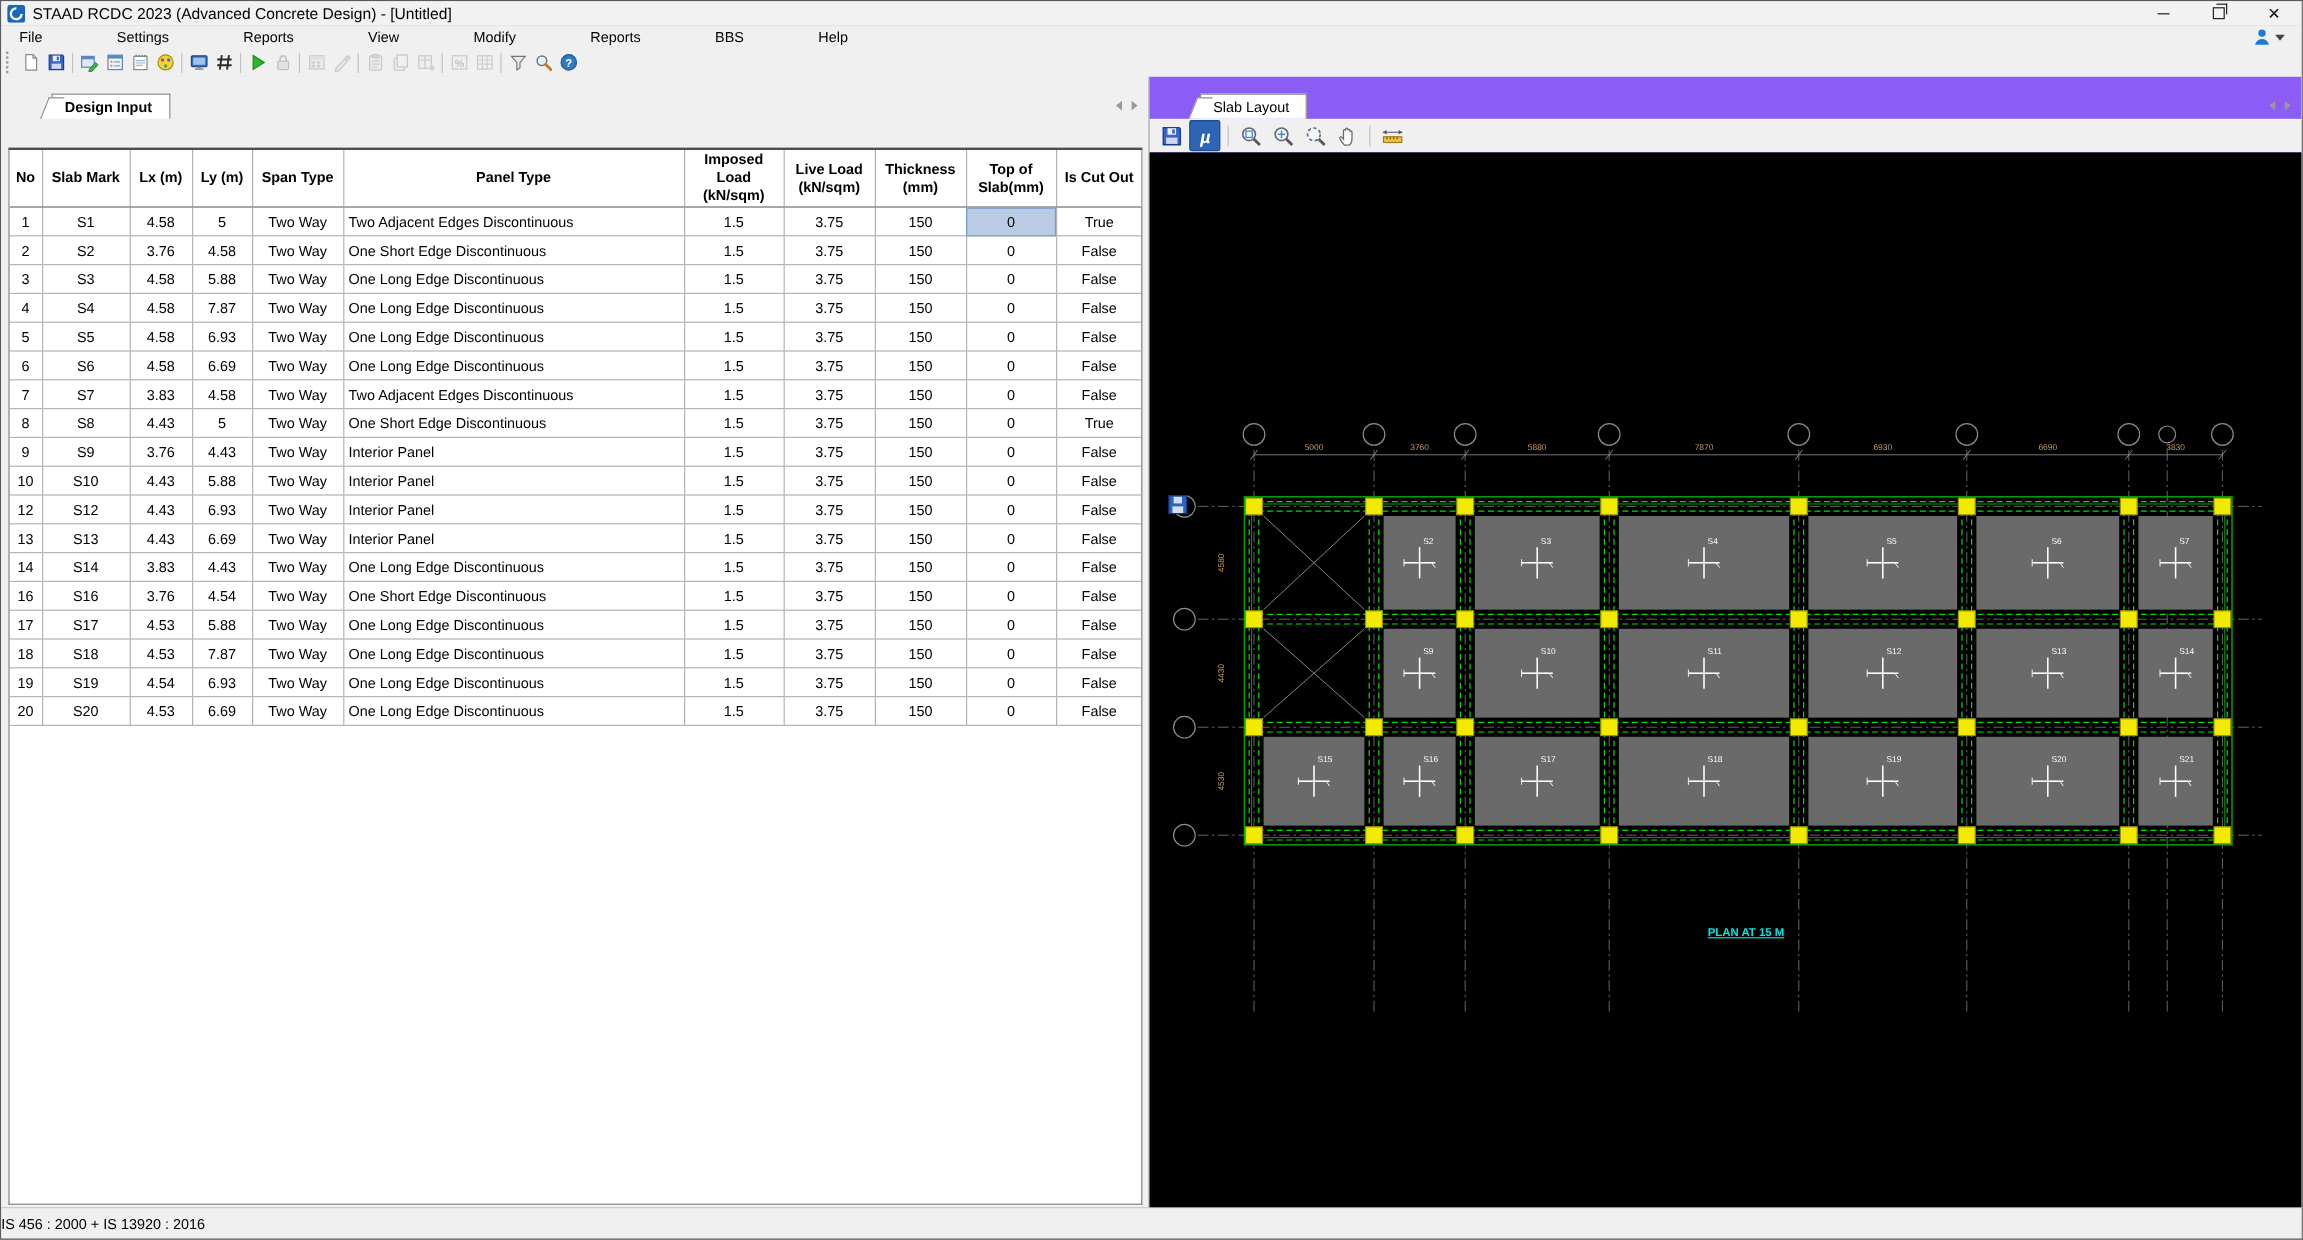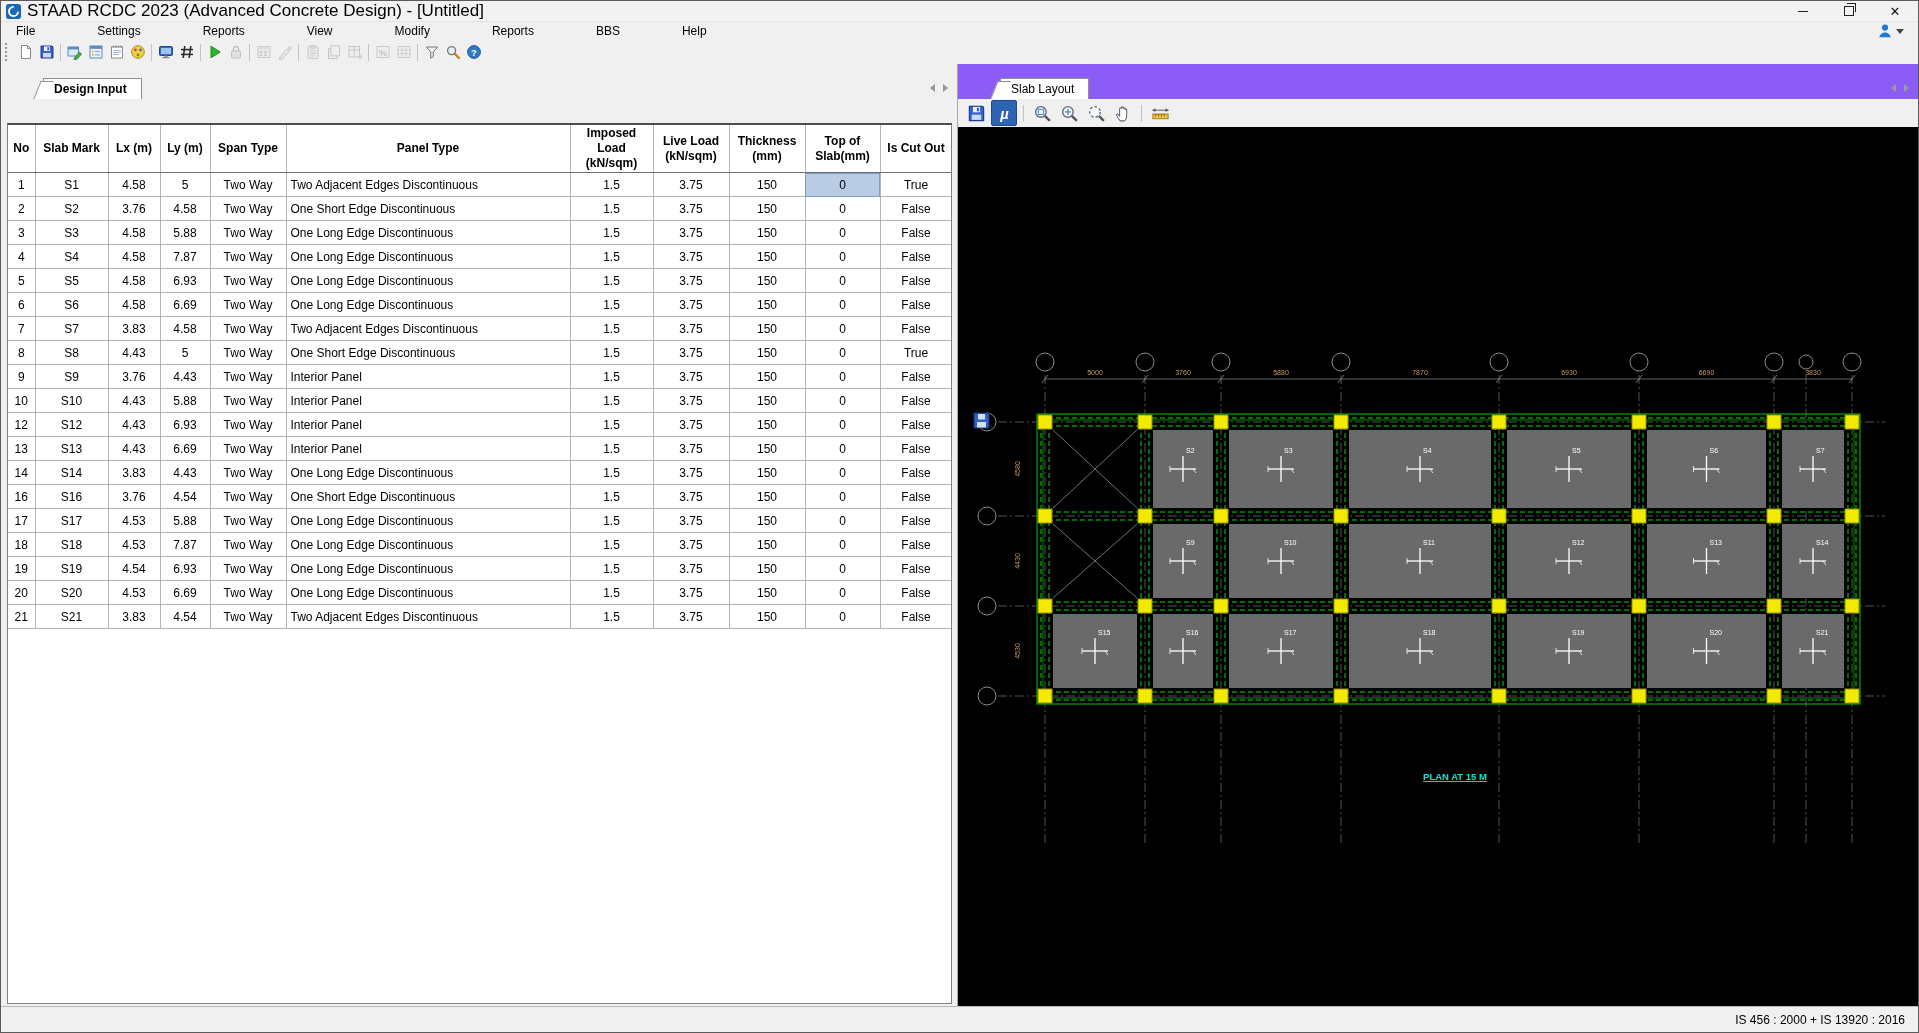--- a/index.html
+++ b/index.html
@@ -2,21 +2,21 @@
 <html><head>
 <meta charset="utf-8">
 <style>
   html,body{margin:0;padding:0;background:#3a3a3a;}
   #app{position:relative;width:1919px;height:1033px;background:#f0f0f0;
        font-family:"Liberation Sans",sans-serif;font-size:12px;color:#000;
        overflow:hidden;box-sizing:border-box;border:1px solid #5a5a5a;}
   
   .titlebar{height:20px;background:#f2f2f2;display:flex;align-items:center;padding-left:5px;border-bottom:1px solid #e3e3e3;}
   .app-icon{width:15px;height:15px;display:inline-flex;}
-  .title-text{margin-left:6px;font-size:17px;white-space:nowrap;}
+  .title-text{margin-left:6px;font-size:13px;white-space:nowrap;}
   .win-controls{margin-left:auto;display:flex;height:100%;}
   .win-btn{width:46px;height:100%;display:flex;align-items:center;justify-content:center;}
   .glyph-min{width:10px;height:0;border-top:1.2px solid #222;display:block;}
   .glyph-restore{width:8px;height:8px;border:1.2px solid #222;position:relative;display:block;background:#f2f2f2;}
   .glyph-restore::before{content:'';position:absolute;left:2px;top:-4px;width:8px;height:8px;border:1.2px solid #222;border-left:none;border-bottom:none;}
   .glyph-close{font-size:13px;line-height:13px;color:#111;}
   
   .menubar{height:18px;background:#f0f0f0;display:flex;align-items:center;padding-left:4px;}
   .menu-item{padding:1px 11px;cursor:default;}
   .user-area{margin-left:auto;display:flex;align-items:center;gap:3px;padding-right:14px;}
@@ -56,21 +56,21 @@
   table.grid td.al{text-align:left;}
   table.grid td.sel{background:#b9cce4;outline:1px solid #7b9cc4;outline-offset:-1px;}
   
   .rtoolbar{height:28px;display:flex;align-items:center;padding-left:6px;gap:3px;background:#f0f0f0;}
   .rtoolbar .ico{width:24px;height:24px;}
   .rtoolbar .ico svg{width:19px;height:19px;}
   .canvas{position:absolute;top:63px;left:0;right:0;bottom:0;background:#000;overflow:hidden;}
   .canvas svg{display:block;}
   
   .statusbar{position:absolute;left:0;right:0;bottom:0;height:25px;background:#f0f0f0;
-       display:flex;align-items:center;justify-content:flex-end;padding-right:13px;box-sizing:border-box;}
+       display:flex;align-items:center;box-sizing:border-box;}
 </style>
 </head>
 <body>
 
 <div id="app">
 
   <div class="titlebar">
     <span class="app-icon">
       <svg viewBox="0 0 16 16">
           <rect width="16" height="16" rx="3" fill="#1a66b8"></rect>
@@ -554,33 +554,20 @@
                 <td>0</td>
                 <td>False</td>
               </tr>
               <tr>
                 <td>20</td>
                 <td>S20</td>
                 <td>4.53</td>
                 <td>6.69</td>
                 <td>Two Way</td>
                 <td class="al">One Long Edge Discontinuous</td>
-                <td>1.5</td>
-                <td>3.75</td>
-                <td>150</td>
-                <td>0</td>
-                <td>False</td>
-              </tr>
-              <tr>
-                <td>21</td>
-                <td>S21</td>
-                <td>3.83</td>
-                <td>4.54</td>
-                <td>Two Way</td>
-                <td class="al">Two Adjacent Edges Discontinuous</td>
                 <td>1.5</td>
                 <td>3.75</td>
                 <td>150</td>
                 <td>0</td>
                 <td>False</td>
               </tr>
             </tbody>
           </table>
       </div>
     </div>

